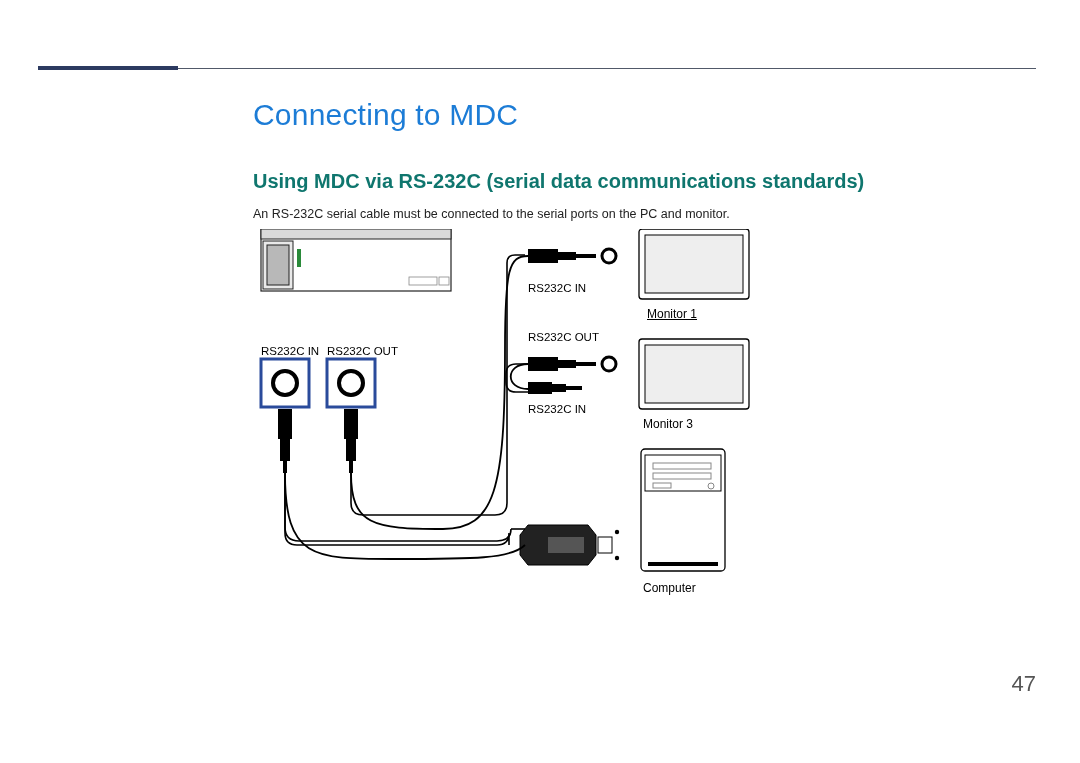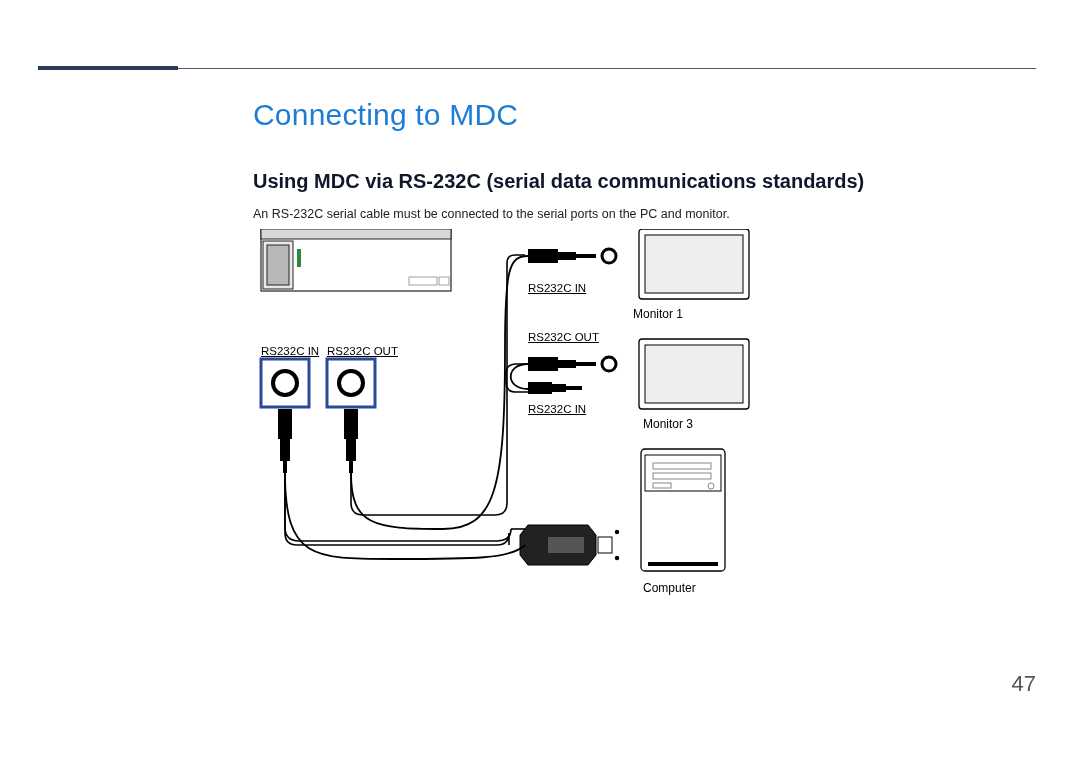--- a/index.html
+++ b/index.html
@@ -2,29 +2,29 @@
 <html><head>
 <meta charset="utf-8">
 <style>
   * { box-sizing: border-box; margin: 0; padding: 0; }
   html, body { width: 1080px; height: 763px; font-family: Arial, Helvetica, sans-serif; background: #fff; color: #000; }
   .page { position: relative; width: 1080px; height: 725px; }
   .rule { position: absolute; left: 38px; top: 68px; width: 998px; height: 1px; background: #515969; }
   .rule-accent { position: absolute; left: 38px; top: 66px; width: 140px; height: 4px; background: #2c3a60; }
   .content { position: absolute; left: 253px; top: 98px; width: 780px; }
   h1 { font-size: 30px; font-weight: 400; color: #1c7cd6; letter-spacing: 0.2px; margin-bottom: 38px; }
-  h2 { font-size: 20px; font-weight: 600; color: #0f172a; margin-bottom: 14px; margin-top: 28px; }
+  h2 { font-size: 20px; font-weight: 600; color: #0f766e; margin-bottom: 14px; margin-top: 28px; }
   .desc { font-size: 12.5px; color: #222; }
   .page-num { position: absolute; right: 44px; bottom: 28px; font-size: 22px; color: #555; margin-top: 21px; }
 
   
   .diagram { position: relative; width: 560px; height: 400px; margin-top: 8px; }
   svg { display: block; }
   .dlabel { position: absolute; font-size: 12px; color: #000; }
-  .dlabel.small { font-size: 11.5px; text-decoration: underline; }
+  .dlabel.small { font-size: 11.5px; }
 </style>
 </head>
 <body>
 
 <div class="page">
   <div class="rule"></div>
   <div class="rule-accent"></div>
 
   <div class="content">
     <h1>Connecting to MDC</h1>
@@ -33,21 +33,21 @@
 
     <div class="diagram">
 
       <div class="dlabel small" style="left:8px; top:116px;">RS232C IN</div>
       <div class="dlabel small" style="left:74px; top:116px;">RS232C OUT</div>
 
       <div class="dlabel small" style="left:275px; top:53px;">RS232C IN</div>
       <div class="dlabel small" style="left:275px; top:102px;">RS232C OUT</div>
       <div class="dlabel small" style="left:275px; top:174px;">RS232C IN</div>
 
-      <div class="dlabel" style="left:380px; top:78px;">Monitor 1</div>
+      <div class="dlabel" style="left:394px; top:78px;text-decoration:underline;">Monitor 1</div>
       <div class="dlabel" style="left:390px; top:188px;">Monitor 3</div>
       <div class="dlabel" style="left:390px; top:352px;text-align:center;">Computer</div>
 
       <svg width="560" height="400">
 
         <g>
           <rect x="8" y="0" width="190" height="62" fill="#fff" stroke="#222" stroke-width="1.2"></rect>
           <rect x="8" y="0" width="190" height="10" fill="#d9d9d9" stroke="#222" stroke-width="1"></rect>
           <rect x="10" y="12" width="30" height="48" fill="#e9e9e9" stroke="#222" stroke-width="1"></rect>
           <rect x="14" y="16" width="22" height="40" fill="#b8b8b8" stroke="#222" stroke-width="1"></rect>

